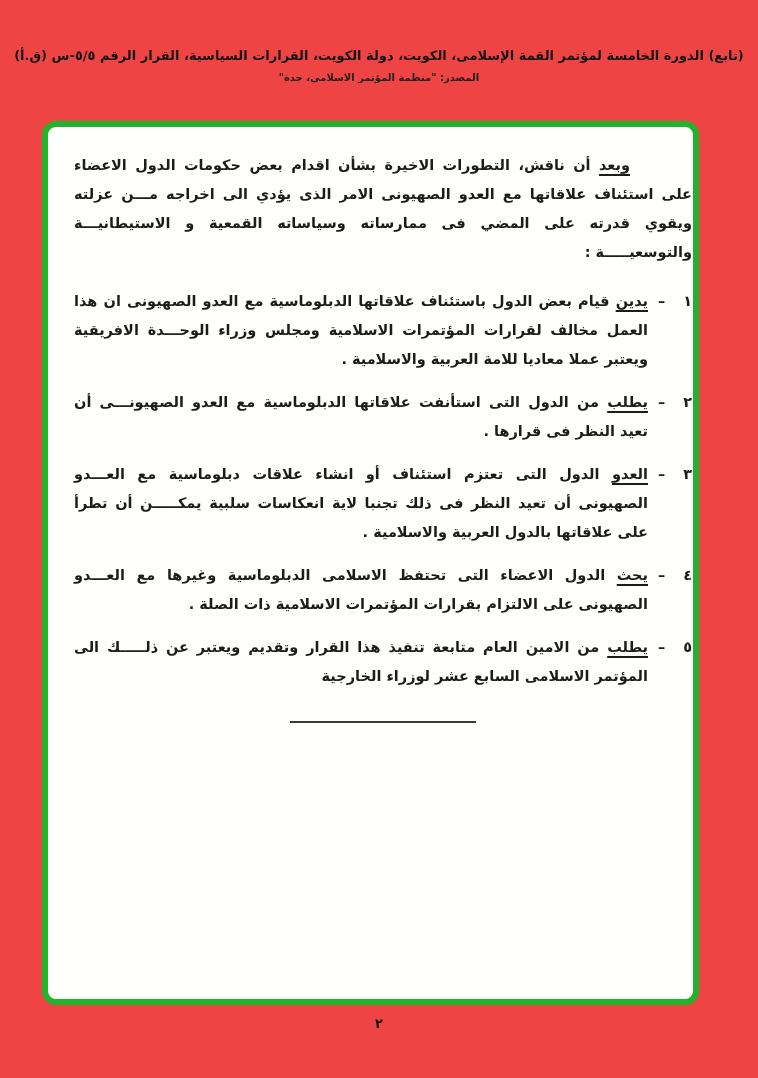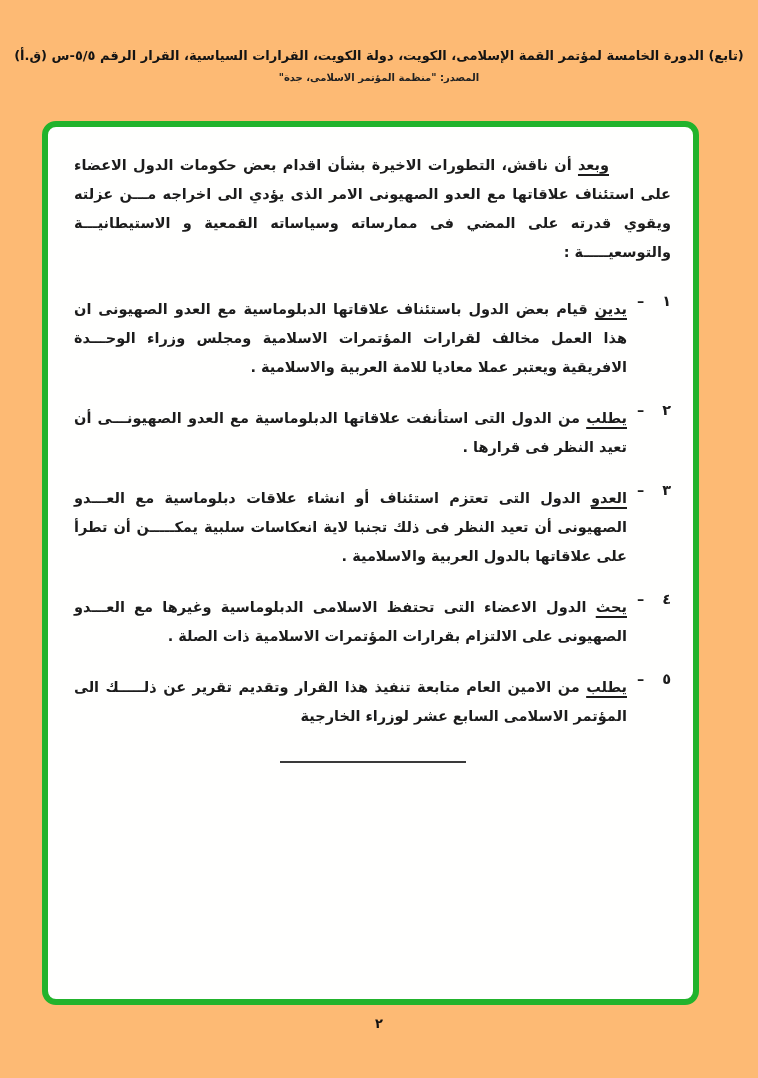--- a/index.html
+++ b/index.html
@@ -7,21 +7,21 @@
     width: 758px; height: 1078px;
     background: #ffffff;
     font-family: "DejaVu Sans", sans-serif;
     color: #1a1a1a;
     position: relative;
     overflow: hidden;
   }
   .page {
     position: relative;
     width: 758px; height: 1078px;
-    background: #fdba74;
+    background: #ef4444;
   }
   
   .header {
     position: absolute;
     top: 48px; left: 0; right: 0;
     text-align: center;
     direction: rtl;
   }
   .header-line1 {
     font-size: 13px;
@@ -40,21 +40,21 @@
   .doc-frame {
     position: absolute;
     left: 42px; top: 121px;
     width: 645px; height: 872px;
     border: 6px solid #22b32c;
     border-radius: 14px;
     background: #fffffe;
   }
   .doc-content {
     direction: rtl;
-    padding: 24px 22px 0 26px;
+    padding: 24px 1px 0 26px;
     font-size: 14.5px;
     font-weight: bold;
     line-height: 29px;
     text-align: justify;
     color: #1c1c1c;
   }
   .preamble {
     margin: 0 0 16px 0;
     text-indent: 62px;
   }
@@ -68,21 +68,21 @@
     display: flex;
     gap: 10px;
     margin-bottom: 14px;
   }
   .item-marker {
     flex: 0 0 34px;
     white-space: nowrap;
     display: flex;
     justify-content: space-between;
   }
-  .item-text { flex: 1; margin-top: 8px; }
+  .item-text { flex: 1; }
   .closing-divider {
     width: 186px;
     border: 0;
     border-top: 2px solid #3a3a3a;
     margin: 30px auto 0 auto;
   }
   
   .page-number {
     position: absolute;
     top: 1016px; left: 0; right: 0;
@@ -139,21 +139,21 @@
               <span>–</span>
             </span>
           <span class="item-text"><span class="u">يحث</span><span> الدول الاعضاء التى تحتفظ الاسلامى الدبلوماسية وغيرها مع العـــدو الصهيونى على الالتزام بقرارات المؤتمرات الاسلامية ذات الصلة .</span></span>
         </div>
 
         <div class="item">
           <span class="item-marker">
               <span>٥</span>
               <span>–</span>
             </span>
-          <span class="item-text"><span class="u">يطلب</span><span> من الامين العام متابعة تنفيذ هذا القرار وتقديم تقرير عن ذلـــــك الى المؤتمر الاسلامى السابع عشر لوزراء الخارجية</span></span>
+          <span class="item-text"><span class="u">يطلب</span><span> من الامين العام متابعة تنفيذ هذا القرار وتقديم ويعتبر عن ذلـــــك الى المؤتمر الاسلامى السابع عشر لوزراء الخارجية</span></span>
         </div>
 
       </div>
 
       <hr class="closing-divider">
 
     </div>
   </div>
 
   <div class="page-number">٢</div>

